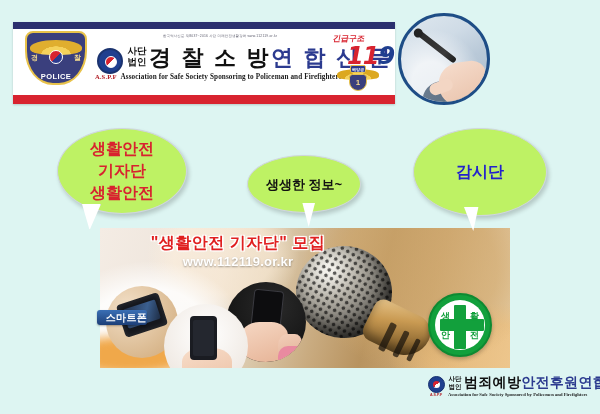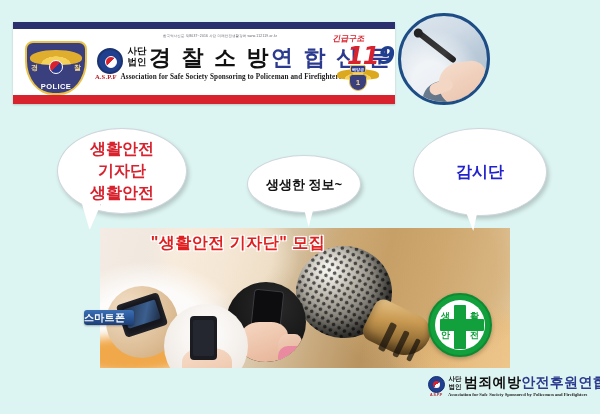--- a/index.html
+++ b/index.html
@@ -17,21 +17,21 @@
     background:#ffffff;
     box-shadow:0 1px 2px rgba(0,0,0,.18);
     overflow:hidden;
   }
   .masthead .bar-top{position:absolute;left:0;top:0;width:100%;height:7px;background:#2b2f6e;}
   .masthead .bar-bot{position:absolute;left:0;bottom:0;width:100%;height:9px;background:#d8232f;}
   .masthead .inner{position:absolute;left:0;top:7px;right:0;bottom:9px;background:#fff;}
 
   
   .shield{
-    position:absolute;left:12px;top:12px;width:62px;height:58px;
+    position:absolute;left:12px;top:2px;width:62px;height:58px;
   }
   .shield .body{
     position:absolute;left:0;top:0;width:62px;height:54px;
     background:#3a3f7d;
     border:2px solid #e8c24a;
     border-radius:8px 8px 28px 28px/8px 8px 34px 34px;
     box-sizing:border-box;
   }
   .shield .wings{
     position:absolute;left:5px;top:9px;width:52px;height:15px;
@@ -145,21 +145,21 @@
     background:#232323;border-radius:50%;
   }
   .photo-circle .sleeve{
     position:absolute;left:20px;bottom:-8px;width:50px;height:30px;
     background:linear-gradient(120deg,#6d7f92,#56677a);border-radius:20px 8px 0 0;
     transform:rotate(-14deg);
   }
 
   
   .bubble{
-    position:absolute;background:#ffffff;border:1px solid #cfd6dd;
+    position:absolute;background:#bef264;border:1px solid #cfd6dd;
     box-shadow:2px 3px 4px rgba(0,0,0,.18);
     display:flex;flex-direction:column;align-items:center;justify-content:center;
     text-align:center;font-weight:bold;
   }
   .bubble .ln{display:block;white-space:nowrap;}
   .bubble:after{
     content:"";position:absolute;background:#fff;
   }
   .bubble-left{
     left:57px;top:128px;width:128px;height:84px;border-radius:50%;
@@ -281,24 +281,24 @@
     position:absolute;right:4px;top:52px;width:24px;height:28px;
     background:linear-gradient(160deg,#f3cfba,#dba territory);
     background:linear-gradient(160deg,#f3cfba,#dfae92);border-radius:40% 30% 20% 20%;
   }
   .pc3 .pink{
     position:absolute;right:2px;bottom:0;width:26px;height:16px;
     background:#e98aa0;border-radius:10px 4px 0 0;
   }
 
   .smart-chip{
-    position:absolute;left:84px;top:310px;width:50px;height:15px;
+    position:absolute;left:97px;top:310px;width:50px;height:15px;
     background:linear-gradient(180deg,#3a6fb5,#1d3f78);
     border-radius:3px;
-    color:#fff;font-size:10px;font-weight:bold;line-height:15px;text-align:left;
+    color:#fff;font-size:10px;font-weight:bold;line-height:15px;text-align:right;
     letter-spacing:.3px;
     box-shadow:0 1px 2px rgba(0,0,0,.3);
     z-index:6;
   }
 
   
   .mic{position:absolute;left:188px;top:14px;width:185px;height:128px;}
   .mic .head{
     position:absolute;left:8px;top:4px;width:96px;height:92px;border-radius:50%;
     background:
@@ -463,20 +463,21 @@
       <div class="hd"></div>
       <div class="hd2"></div>
       <div class="pink"></div>
     </div>
     <div class="pc pc2">
       <div class="hd"></div>
       <div class="dev"></div>
     </div>
 
     <div class="ban-title">"생활안전 기자단"  모집</div>
+    <div class="ban-url">www.112119.or.kr</div>
   </div>
 
   <div class="smart-chip">스마트폰</div>
 
   <div class="green-logo">
     <div class="inner"></div>
     <div class="cross-v"></div>
     <div class="cross-h"></div>
     <div class="gw g1">생</div>
     <div class="gw g2">활</div>

